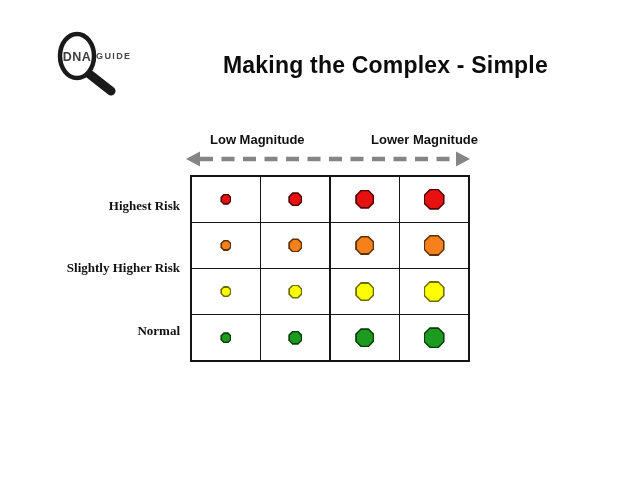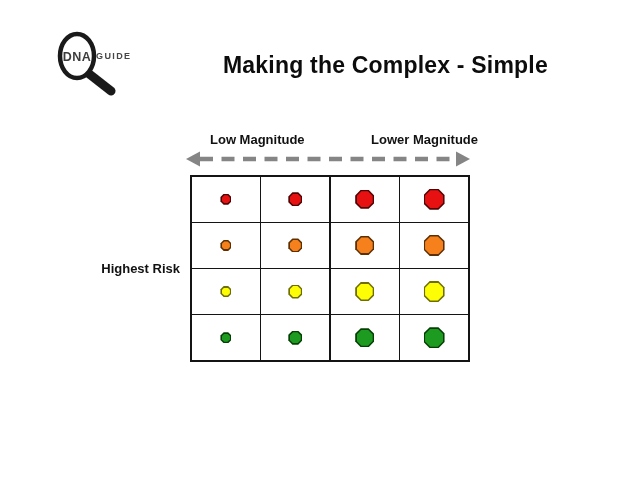--- a/index.html
+++ b/index.html
@@ -44,21 +44,21 @@
     display:flex;align-items:center;justify-content:center;
     flex:0 0 auto;
   }
   
   .row-labels{
     position:absolute;left:0;top:175px;width:180px;height:187px;
     display:flex;flex-direction:column;
   }
   .row-label{
     flex:1;display:flex;align-items:center;justify-content:flex-end;
-    font-size:13px;font-weight:bold;color:#111;white-space:nowrap;
+    font-size:13px;font-weight:bold;color:#111;white-space:nowrap;font-family:Liberation Serif, serif;
   }
 </style>
 </head>
 <body>
 
 <div class="slide">
 
   <svg class="logo" viewBox="0 0 85 70" aria-hidden="true">
     <g>
       <line x1="33" y1="45" x2="56" y2="63" stroke="#1a1a1a" stroke-width="9" stroke-linecap="round"></line>
@@ -76,20 +76,22 @@
   </div>
 
   <svg class="mag-arrow" width="290" height="18" aria-hidden="true">
     <line x1="17" y1="9" x2="273" y2="9" stroke-width="4.5" stroke-dasharray="13 8.5" stroke="#858585" fill="none"></line>
     <polygon points="17,1.5 17,16.5 3,9" fill="#858585"></polygon>
     <polygon points="273,1.5 273,16.5 287,9" fill="#858585"></polygon>
   </svg>
 
   <div class="row-labels">
       <div class="row-label">Highest Risk</div>
+      <div class="row-label">Slightly Higher Risk</div>
+      <div class="row-label">Normal</div>
     </div>
 
   <div class="grid">
       <div class="cell">
         <div class="oct" style="height: 11px; width: 11px; background: rgb(78, 4, 4);">
           <div class="oct" style="height: 8px; width: 8px; background: rgb(232, 17, 17);"></div>
         </div>
       </div>
       <div class="cell">
         <div class="oct" style="height: 14px; width: 14px; background: rgb(78, 4, 4);">

